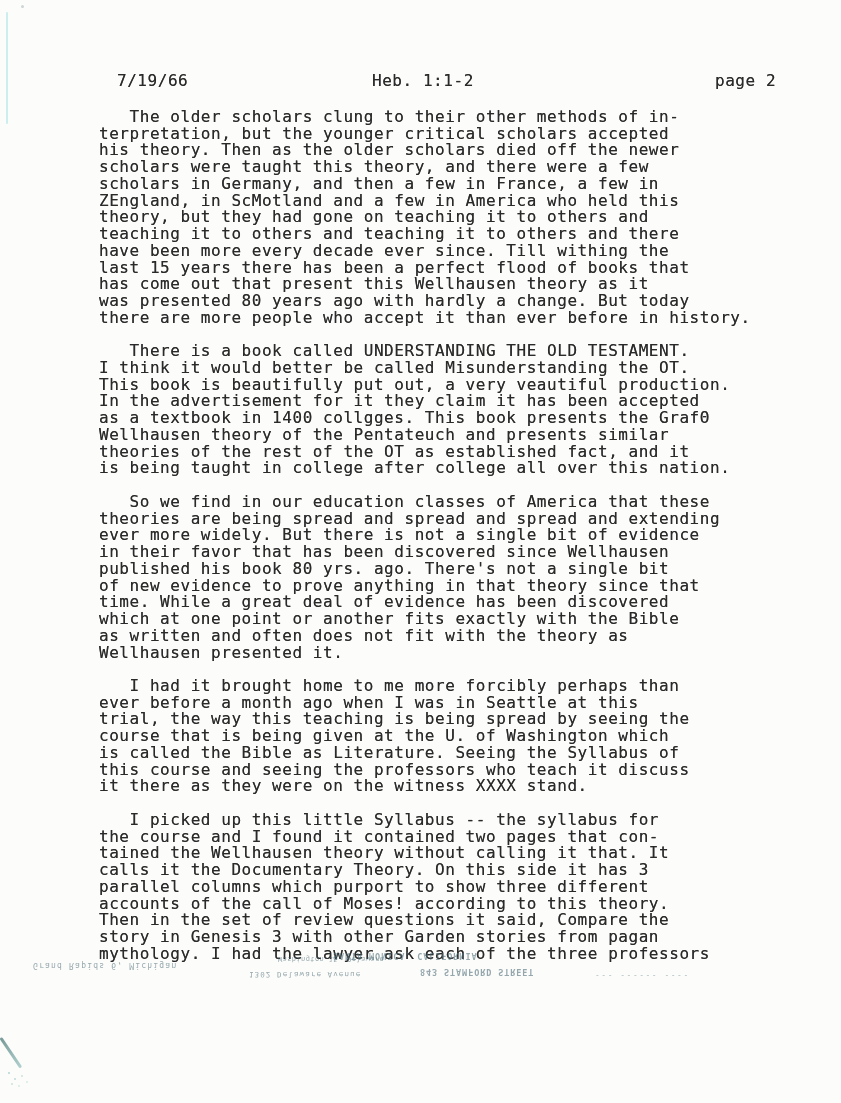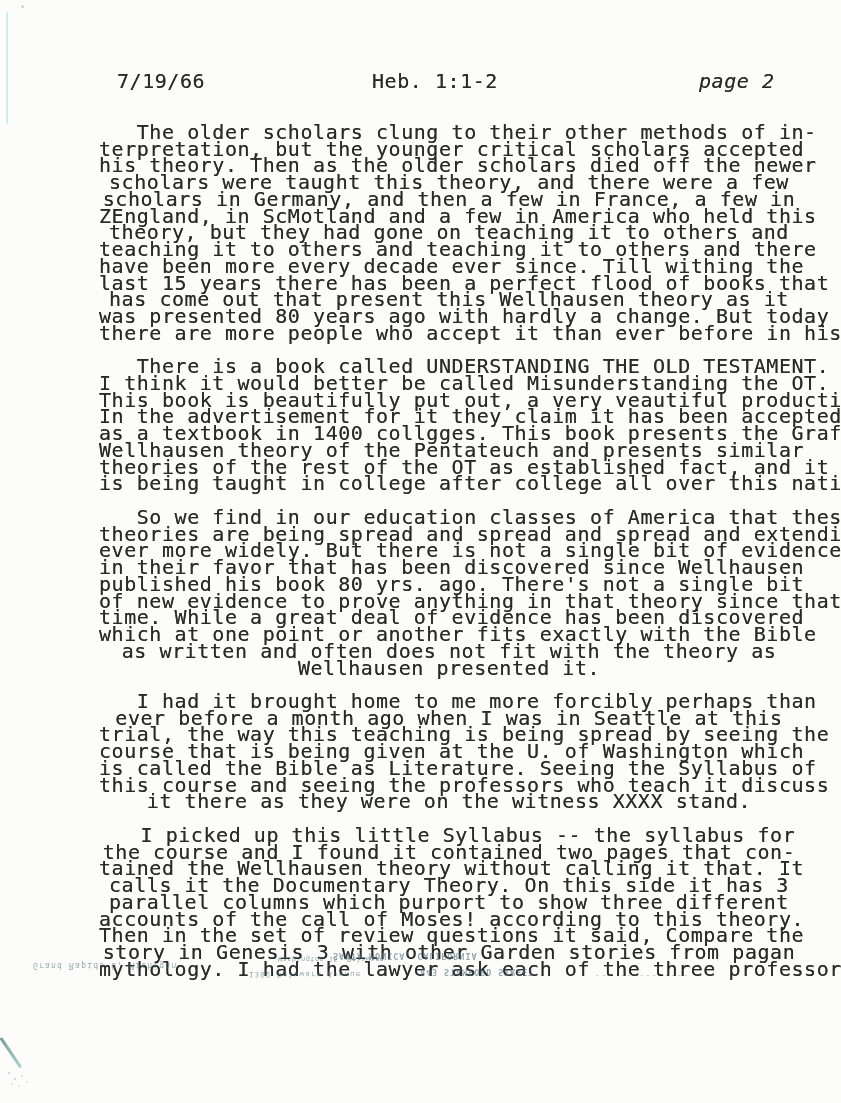--- a/index.html
+++ b/index.html
@@ -5,32 +5,32 @@
   html,body{margin:0;padding:0;background:#e9e9e7;}
   .sheet{
     position:relative;
     width:841px;height:1103px;
     background:#fcfcfa;
     overflow:hidden;
     font-family:"DejaVu Sans Mono","Liberation Mono",monospace;
     color:#2a2a2a;
   }
   .typed{
-    font-size:20px;
+    font-size:16px;
     line-height:16.74px;
     letter-spacing:0.55px;
     white-space:pre;
     text-shadow:0 0 0.6px rgba(25,25,25,0.65);
   }
   .hdr span{position:absolute;top:73px;}
   .hdr .date{left:117px;}
   .hdr .ref{left:372px;}
-  .hdr .pg{left:699px;font-style:italic;}
+  .hdr .pg{left:715px;}
   .bodytext{
-    position:absolute;left:99px;top:124px;width:700px;text-align:center;
+    position:absolute;left:99px;top:109px;width:700px;
   }
   .para{margin:0 0 16.74px 0;}
   .para:last-child{margin-bottom:8px;}
   
   .ghost{
     position:absolute;
     font-family:"DejaVu Sans Mono","Liberation Mono",monospace;
     color:#51707a;
     transform:scaleY(-1);
     opacity:0.6;

